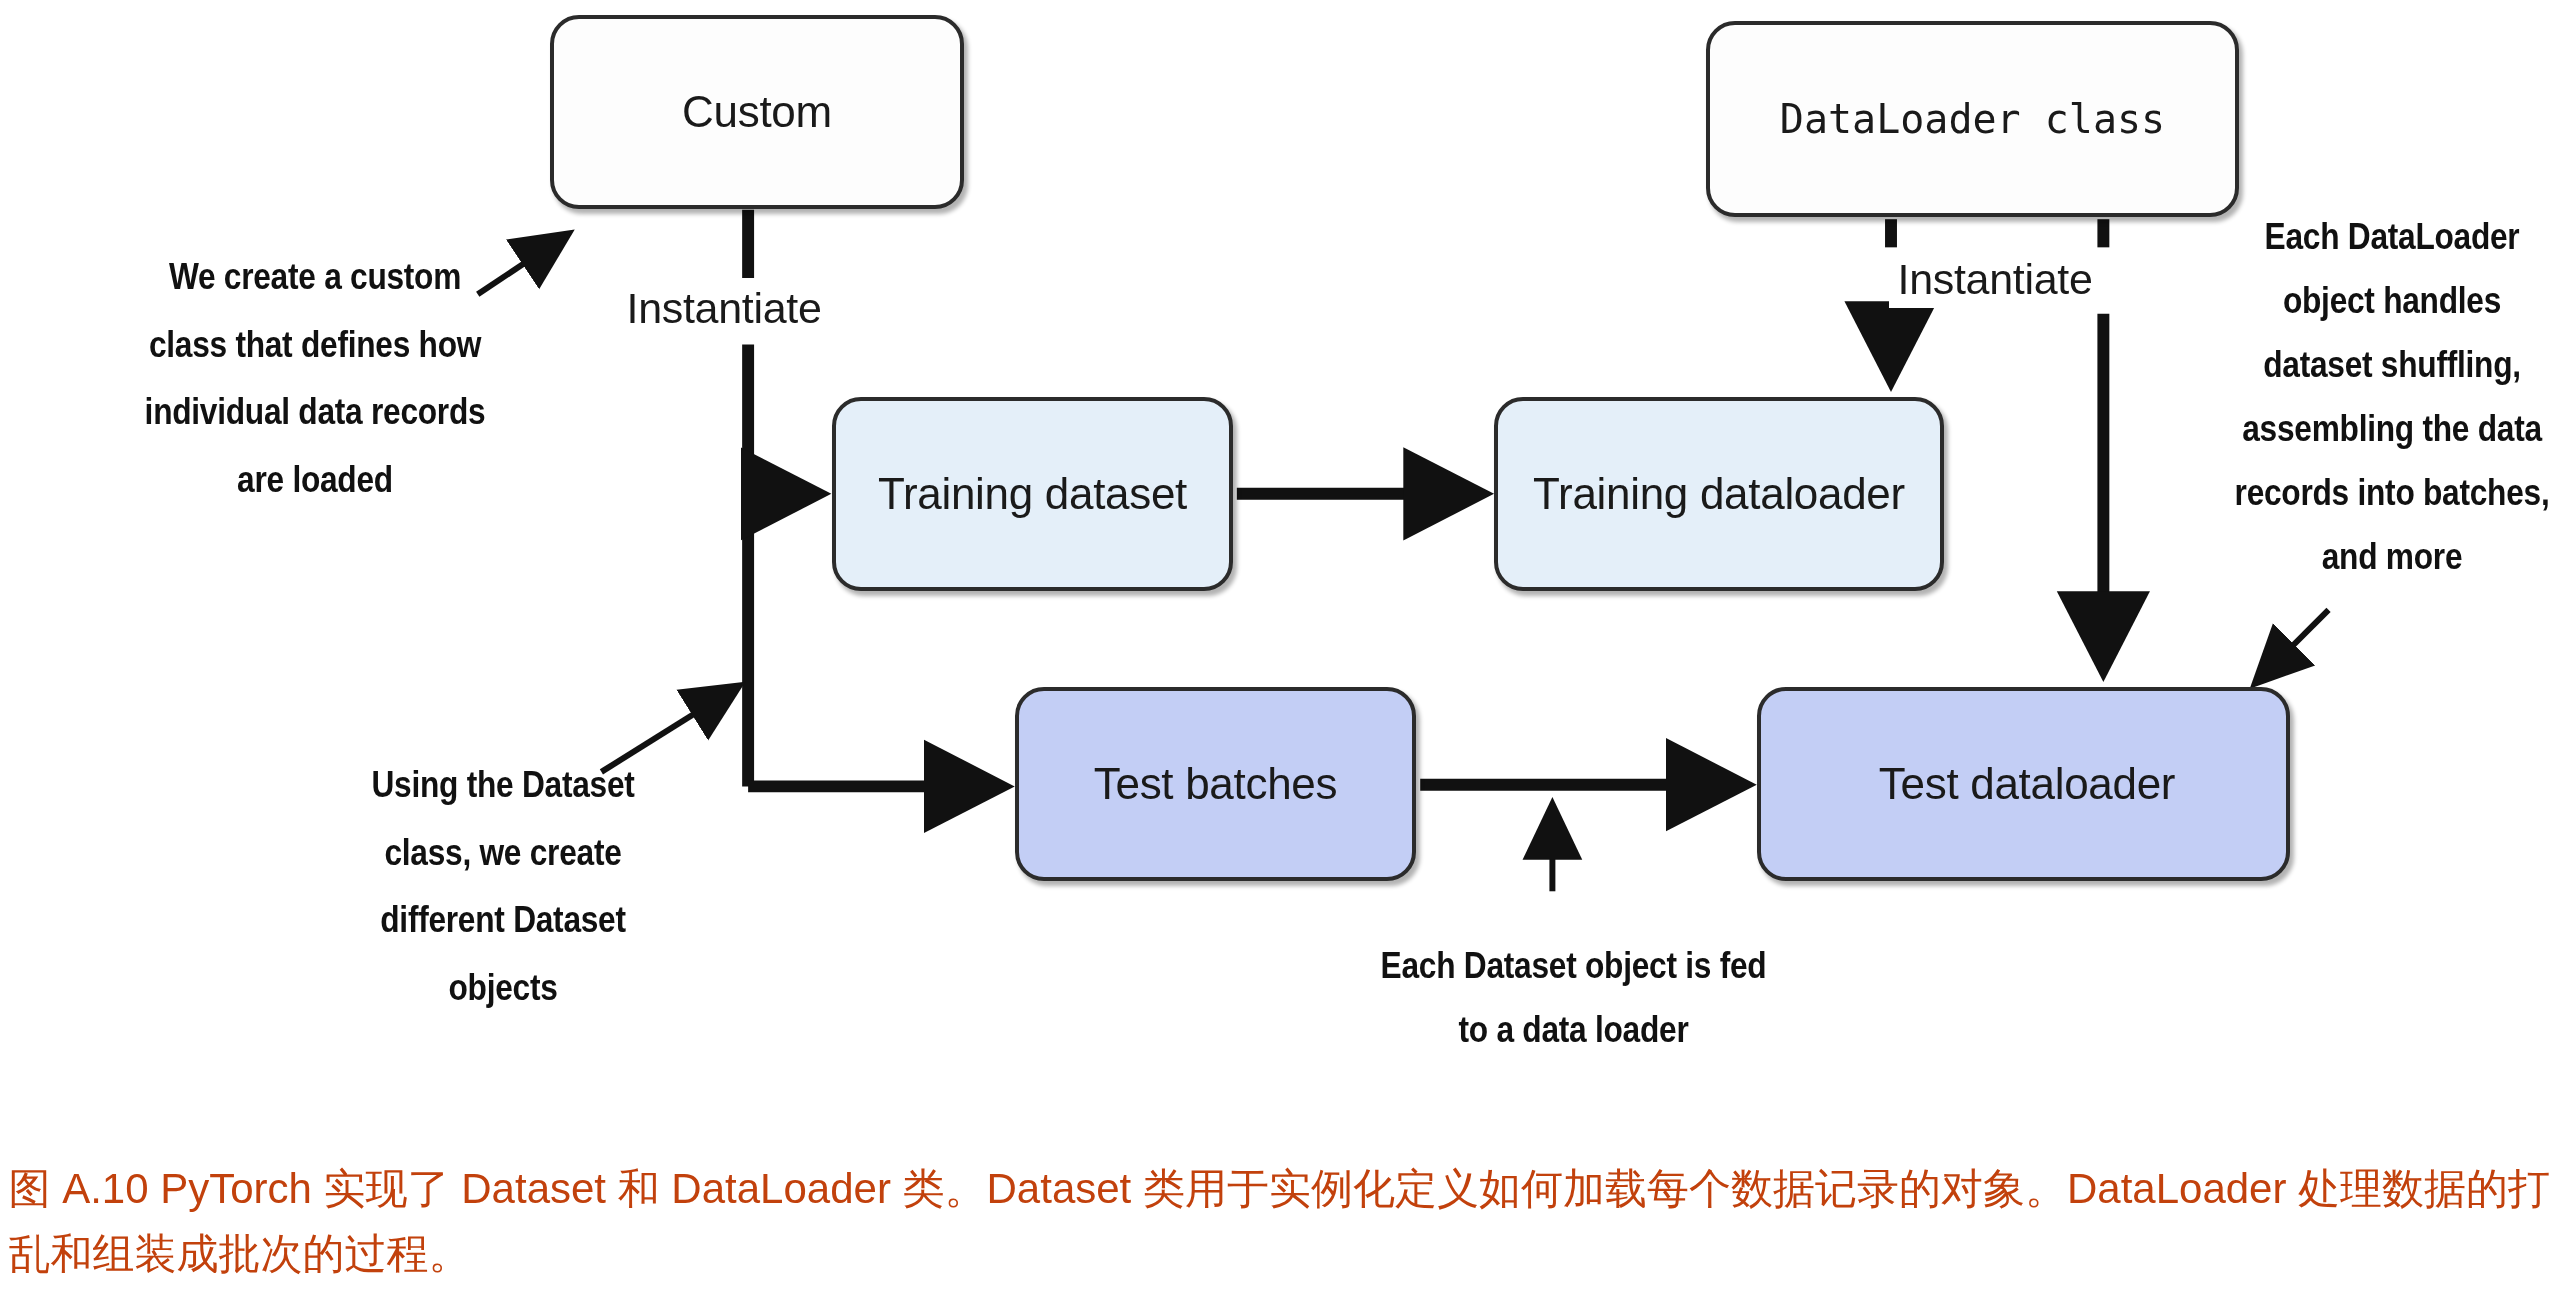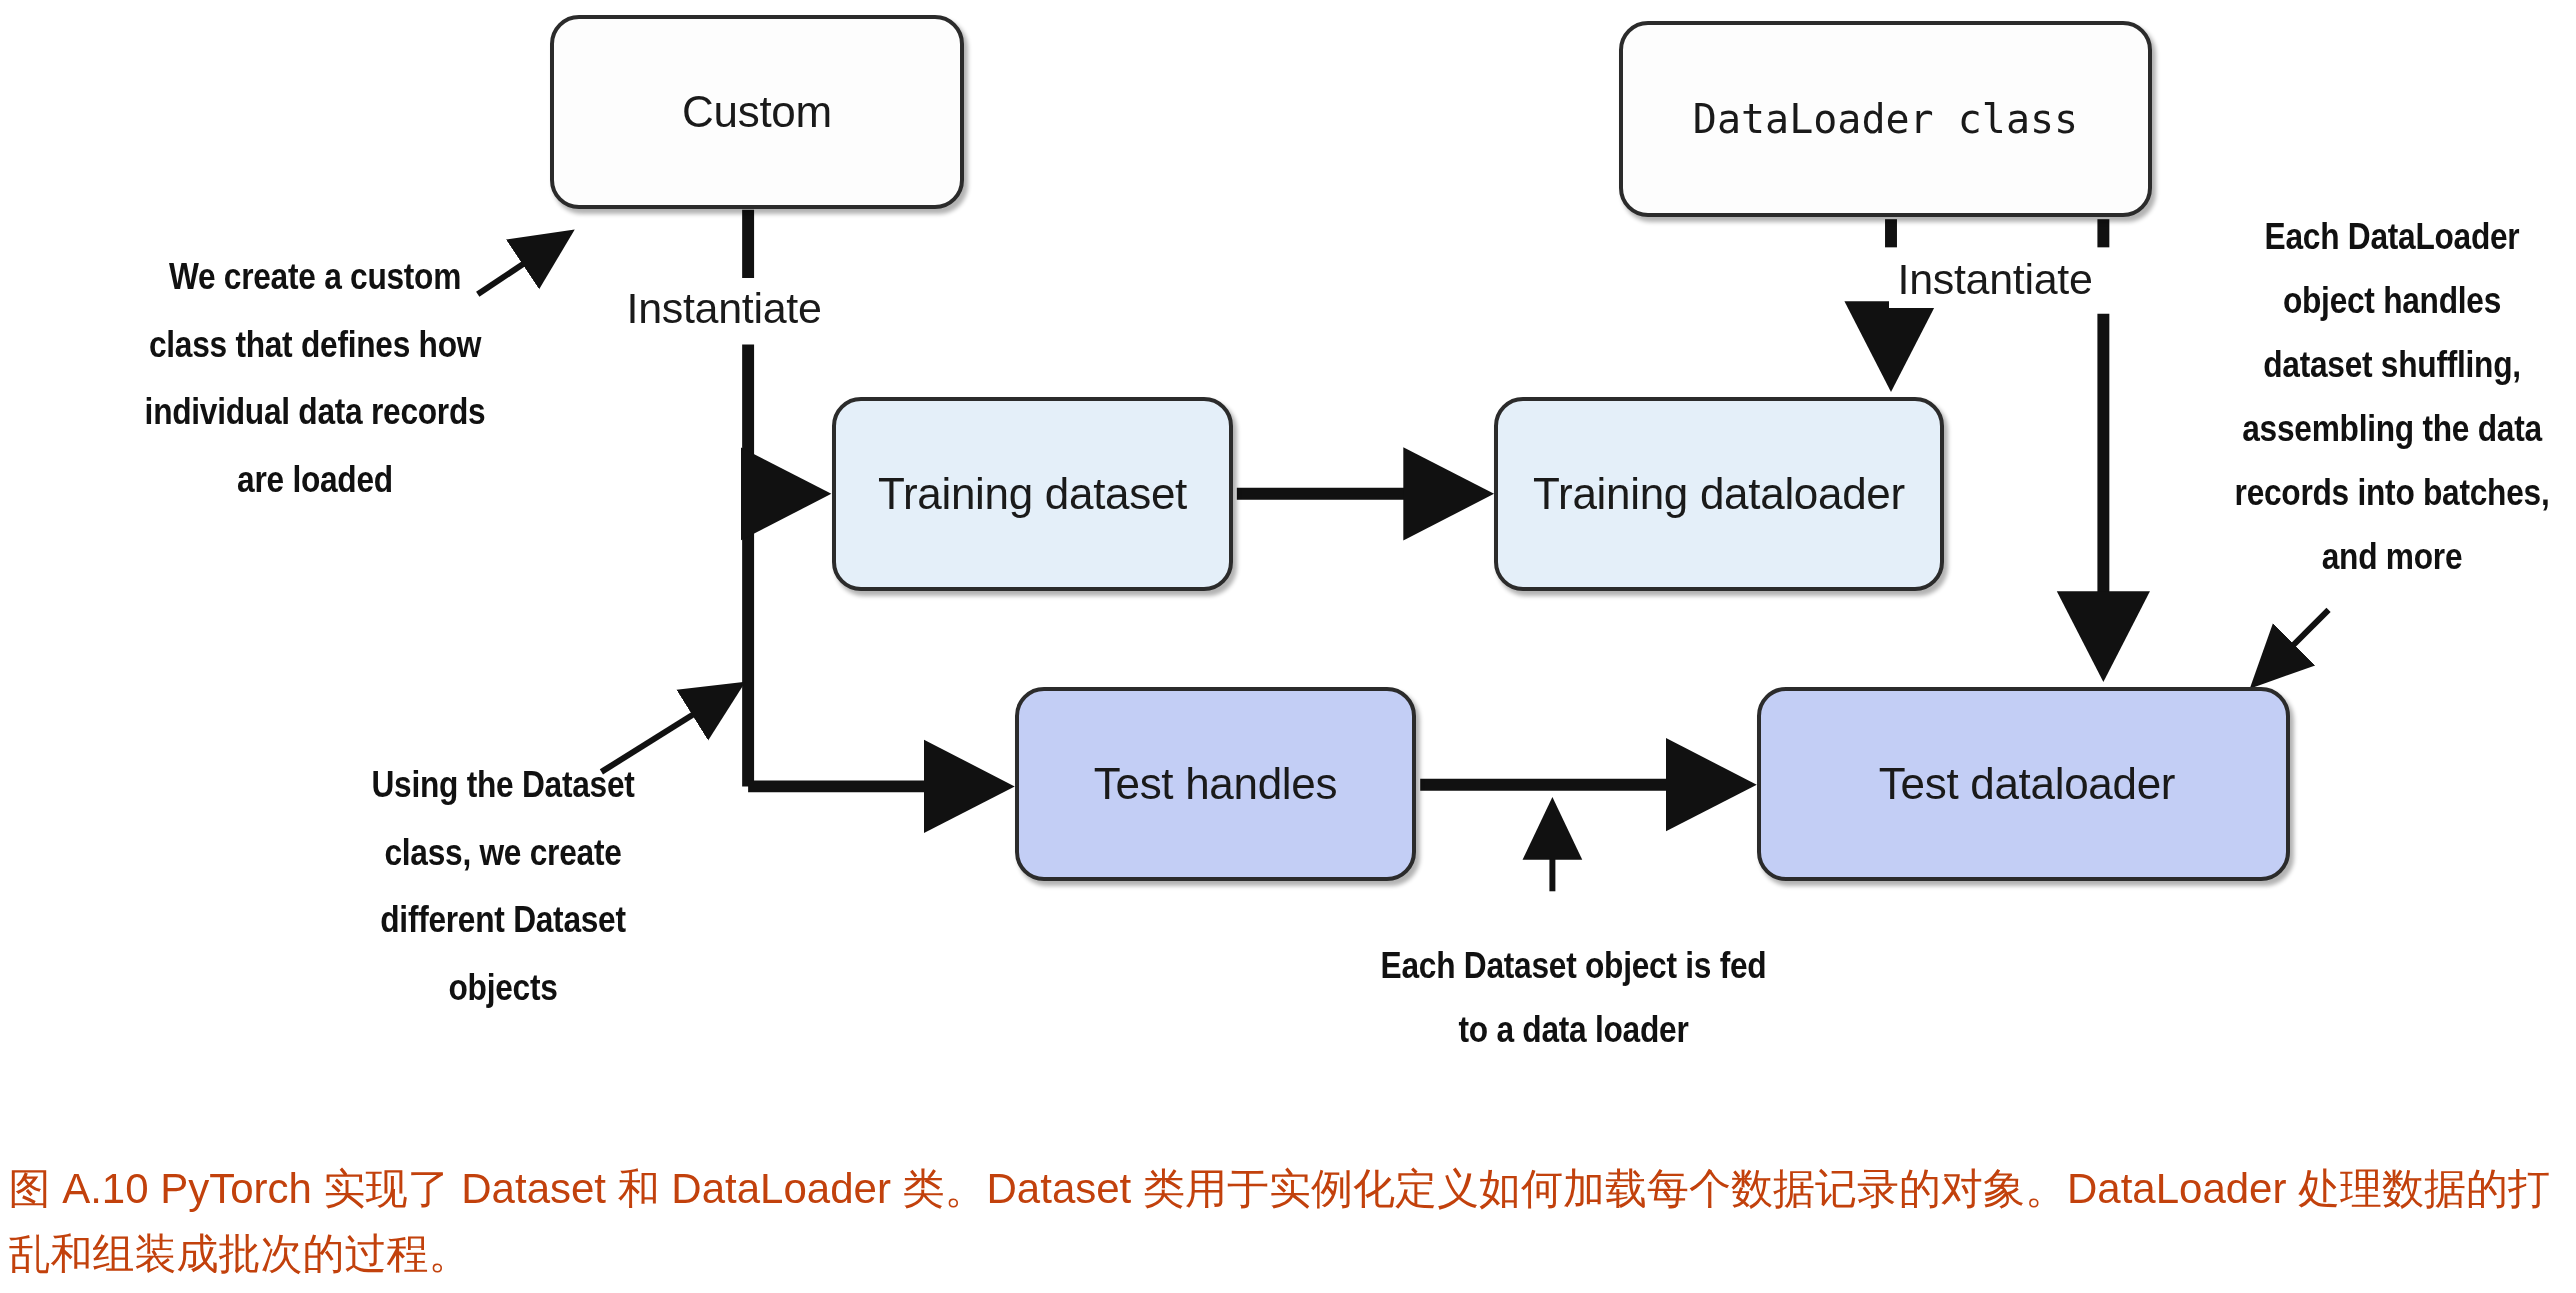--- a/index.html
+++ b/index.html
@@ -51,21 +51,21 @@
   }
 
   #node-custom-dataset-class {
     left: 550px; top: 15.4px; width: 414px; height: 194px;
     background: #fdfdfd;
   }
   #node-custom-dataset-class .stack {
     display: flex; flex-direction: column; gap: 3.4px; align-items: center; text-align: right;
   }
   #node-dataloader-class {
-    left: 1619px; top: 21.3px; width: 533px; height: 196px;
+    left: 1706px; top: 21.3px; width: 533px; height: 196px;
     background: #fdfdfd;
   }
   #node-training-dataset {
     left: 832px; top: 397px; width: 401px; height: 194px;
     background: #e4eff9;
   }
   #node-training-dataloader {
     left: 1494px; top: 397px; width: 450px; height: 194px;
     background: #e4eff9;
   }
@@ -191,21 +191,21 @@
 
   <div class="node" id="node-training-dataset" style="background: rgb(228, 239, 249);">
     <span class="node-label">Training dataset</span>
   </div>
 
   <div class="node" id="node-training-dataloader" style="background: rgb(228, 239, 249);">
     <span class="node-label">Training dataloader</span>
   </div>
 
   <div class="node" id="node-test-dataset" style="background: rgb(195, 206, 245);">
-    <span class="node-label">Test handles</span>
+    <span class="node-label">Test batches</span>
   </div>
 
   <div class="node" id="node-test-dataloader" style="background: rgb(195, 206, 245); padding-left: 7px;">
     <span class="node-label">Test dataloader</span>
   </div>
 
   <div class="flow-label" id="label-instantiate-left">Instantiate</div>
   <div class="flow-label" id="label-instantiate-right">Instantiate</div>
 
   <div class="annotation" id="annotation-create-custom-class">We create a custom class that defines how individual data records are loaded</div>

